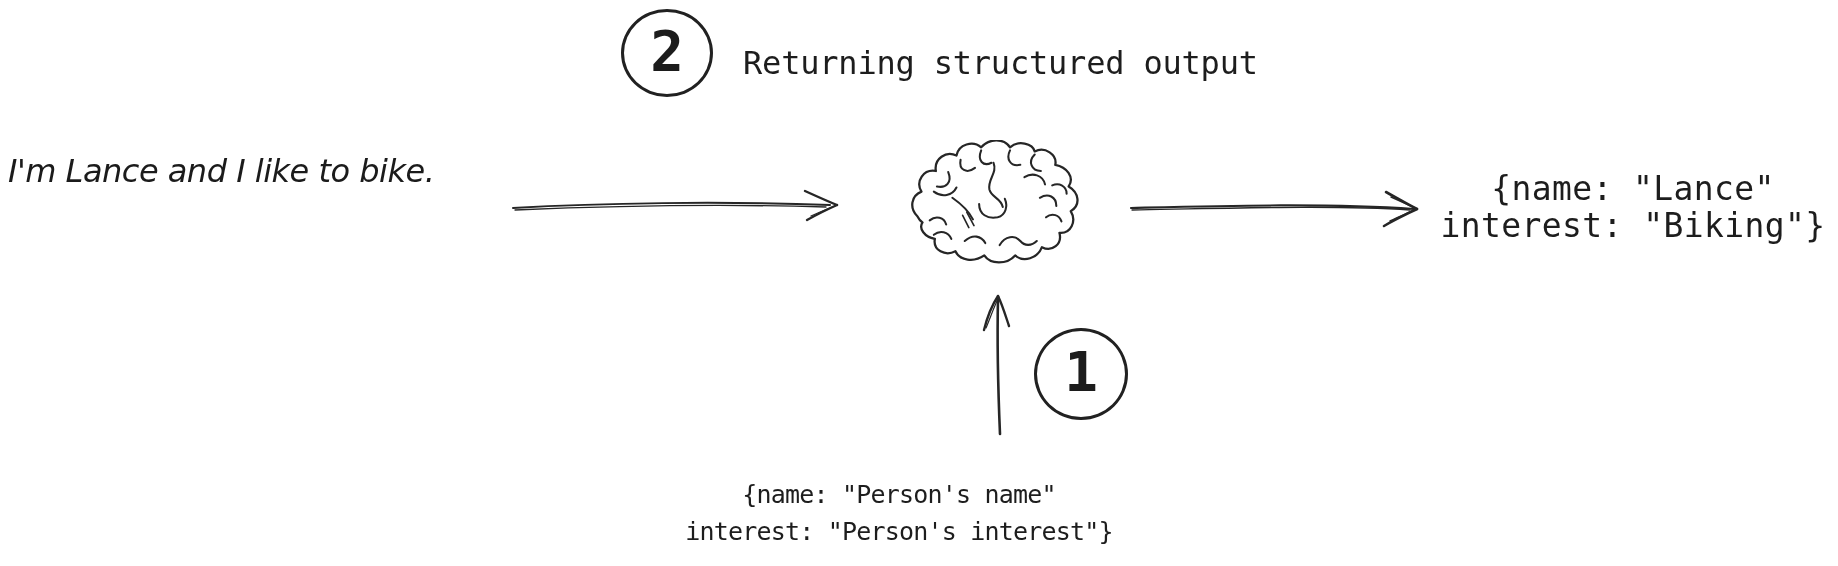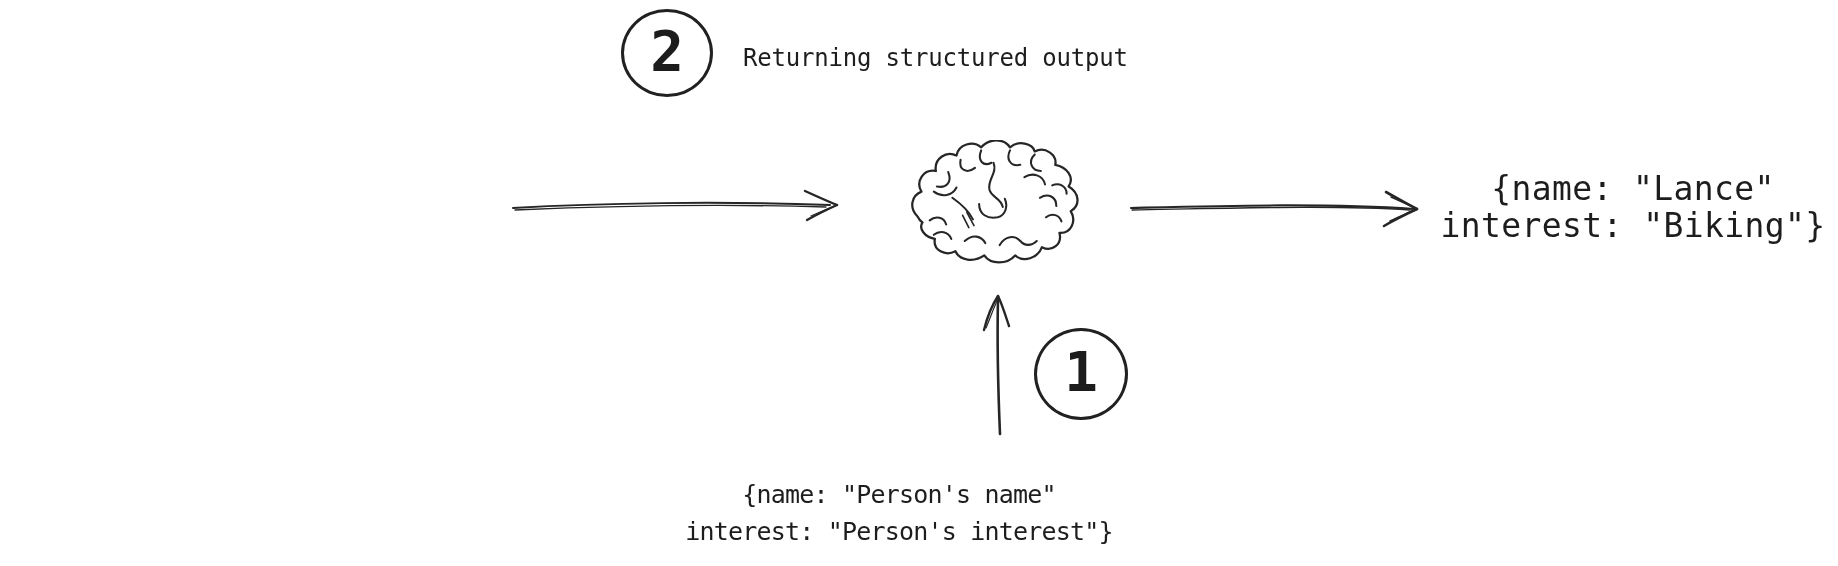--- a/index.html
+++ b/index.html
@@ -21,21 +21,21 @@
   }
   .badge-num{
     font-family:"DejaVu Sans Mono","Liberation Mono",monospace;
     font-weight:700;
     font-size:56px;
     line-height:1;
     color:#1c1c1c;
     padding-bottom:4px;
   }
   .mono-title{
-    font-size:24px;
+    font-size:32px;
     letter-spacing:-0.2px;
     font-weight:500;
     white-space:nowrap;
     color:#1d1d1d;
   }
   .handwriting{
     font-family:"DejaVu Sans","Liberation Sans",sans-serif;
     font-style:italic;
     font-size:32px;
     letter-spacing:-0.5px;
@@ -65,20 +65,21 @@
 <body>
 
 <div class="canvas">
 
   <div class="badge abs" style="left:621px;top:9px;width:92px;height:88px;">
     <span class="badge-num">2</span>
   </div>
 
   <div class="mono-title abs" style="left:743px;top:44px;">Returning structured output</div>
 
+  <div class="handwriting abs" style="left:8px;top:152px;">I'm Lance and I like to bike.</div>
 
   <svg class="abs" style="left:510px;top:186px;" width="336" height="38" viewBox="0 0 336 38">
     <path d="M 3,22 C 90,17 210,15 320,19" stroke-width="2"></path>
     <path d="M 5,24 C 100,20 215,18 316,21" stroke-width="1.3"></path>
     <path d="M 295,5 C 306,10 317,15 327,19" stroke-width="2.4"></path>
     <path d="M 297,34 C 308,28 318,23 327,19" stroke-width="2.4"></path>
     <path d="M 301,30 C 310,26 319,22 325,20" stroke-width="1.3"></path>
   </svg>
 
   <svg class="abs" style="left:905px;top:140px;" width="175" height="132" viewBox="0 0 170 128">

